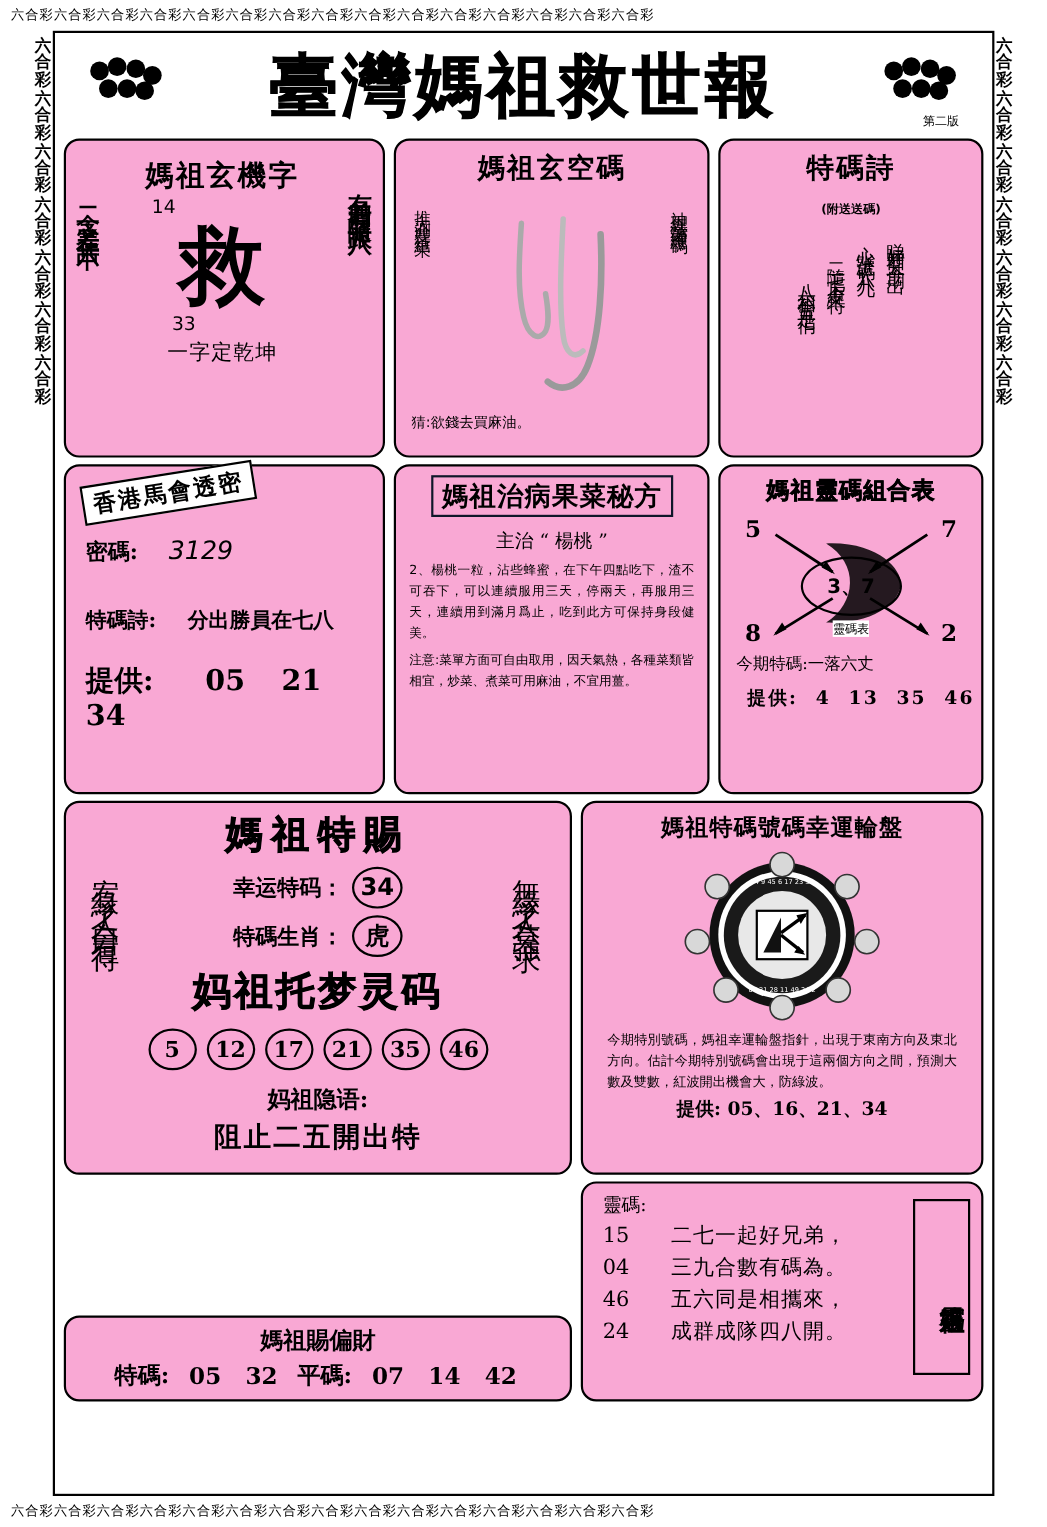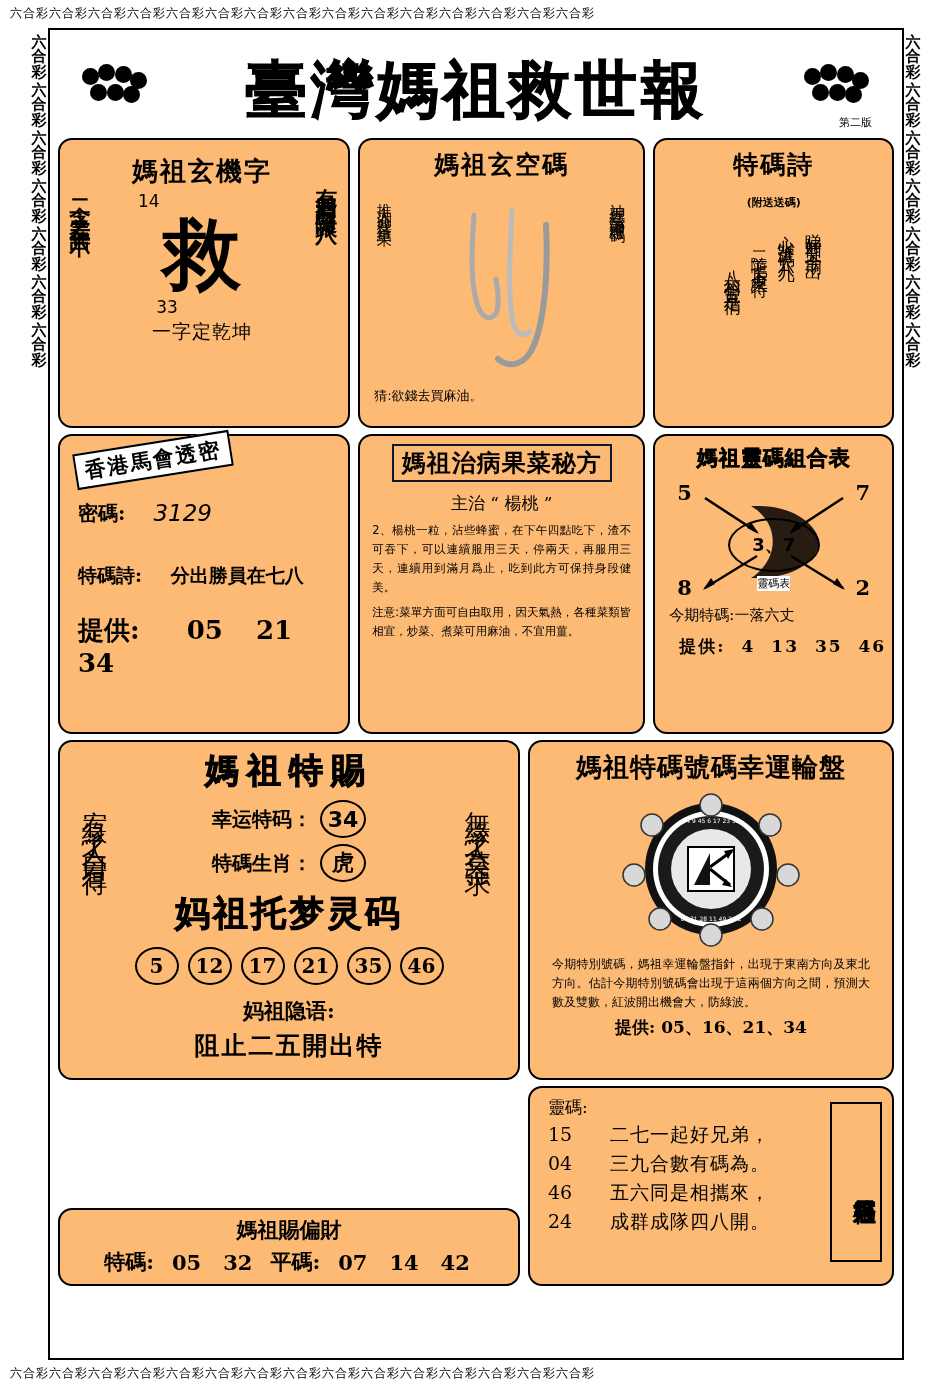--- a/index.html
+++ b/index.html
@@ -43,21 +43,21 @@
   }
   .side-col.left { left: 26px; }
   .side-col.right { right: 26px; }
 
   .frame {
     position: absolute;
     left: 48px; top: 28px;
     width: 856px; height: 1332px;
     border: 2px solid #000;
     background: #fff;
-    padding: 18px 8px;
+    padding: 6px 8px;
   }
 
   
   .masthead {
     position: relative;
     height: 84px;
     display: flex;
     align-items: center;
     justify-content: center;
   }
@@ -91,21 +91,21 @@
     position: absolute;
     right: 22px; bottom: 2px;
     font-size: 11px;
   }
 
   
   .row { display: flex; gap: 8px; margin-top: 6px; }
   .box {
     border: 2px solid #000;
     border-radius: 14px;
-    background: #fdba74;
+    background: #f9a8d4;
     position: relative;
   }
   .box-title {
     text-align: center;
     font-family: "DejaVu Serif", serif;
     font-weight: bold;
     font-size: 25px;
     letter-spacing: 2px;
     margin-top: 8px;
   }
@@ -260,21 +260,21 @@
   }
   .tc-balls { display:flex; justify-content:center; gap: 9px; margin-top: 10px;}
   .ball {
     width: 44px; height: 38px; border: 2px solid #000; border-radius: 50%;
     display:flex; align-items:center; justify-content:center;
     font-size: 20px; font-weight: bold; font-family:"DejaVu Serif",serif;
   }
   .tc-riddle { text-align:center; font-size: 21px; font-weight:bold; margin-top: 12px; font-family:"DejaVu Serif",serif;}
   .tc-riddle2 { text-align:center; font-size: 25px; font-weight:bold; margin-top: 4px; font-family:"DejaVu Serif",serif; letter-spacing:2px;}
 
-  .wh-title { text-align:center; font-family:"DejaVu Serif",serif; font-weight:bold; font-size: 26px; margin-top: 8px; letter-spacing:1px;}
+  .wh-title { text-align:center; font-family:"DejaVu Serif",serif; font-weight:bold; font-size: 21px; margin-top: 8px; letter-spacing:1px;}
   .wh-img { display:flex; justify-content:center; margin-top: 4px; }
   .wh-text { font-size: 12px; line-height: 19px; padding: 6px 22px 0 22px; text-align: justify;}
   .wh-foot { text-align:center; font-size: 17px; font-weight:bold; font-family:"DejaVu Serif",serif; margin-top: 4px;}
 
   
   .r4 { height: 200px; }
   .b-piancai { width: 462px; height: 78px; }
   .b-lingma2 { width: 366px; height: 200px; position:relative;}
   .pc-title { text-align:center; font-family:"DejaVu Serif",serif; font-weight:bold; font-size: 21px; margin-top: 6px;}
   .pc-line { display:flex; align-items:center; justify-content:center; gap: 14px; font-size: 21px; font-weight:bold; margin-top: 4px; font-family:"DejaVu Serif",serif;}

